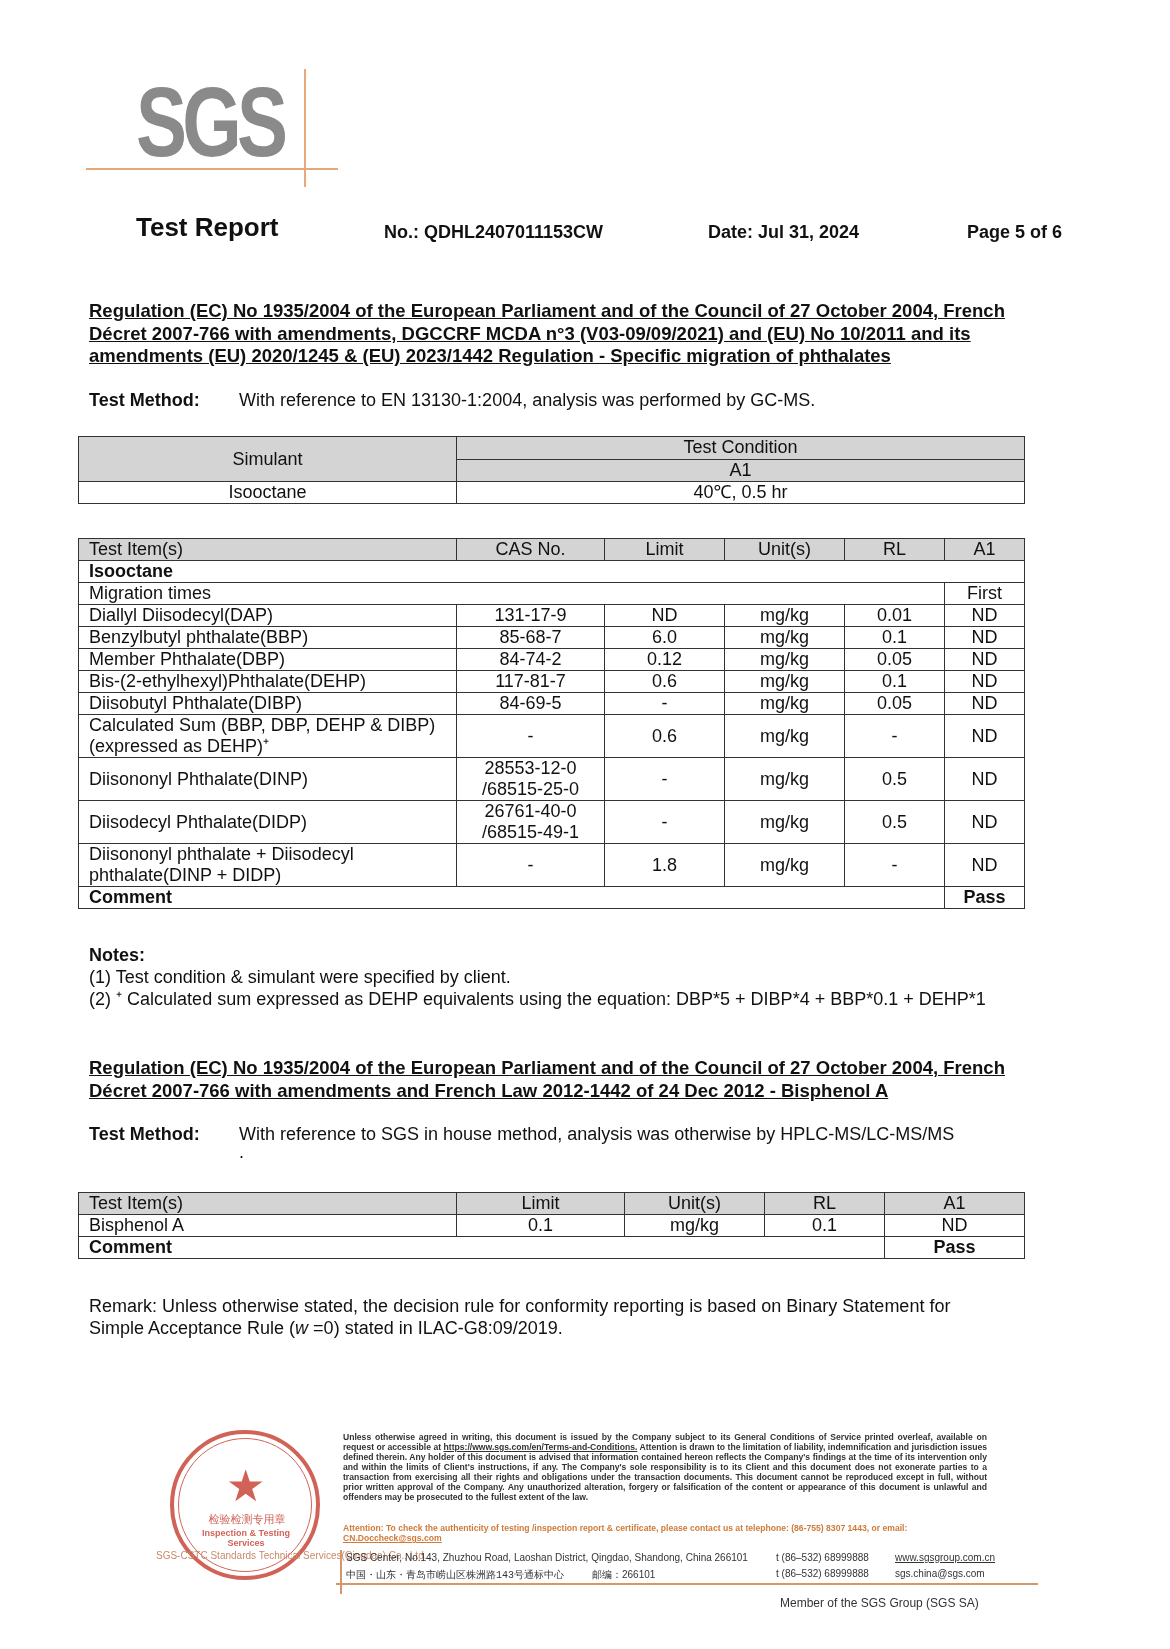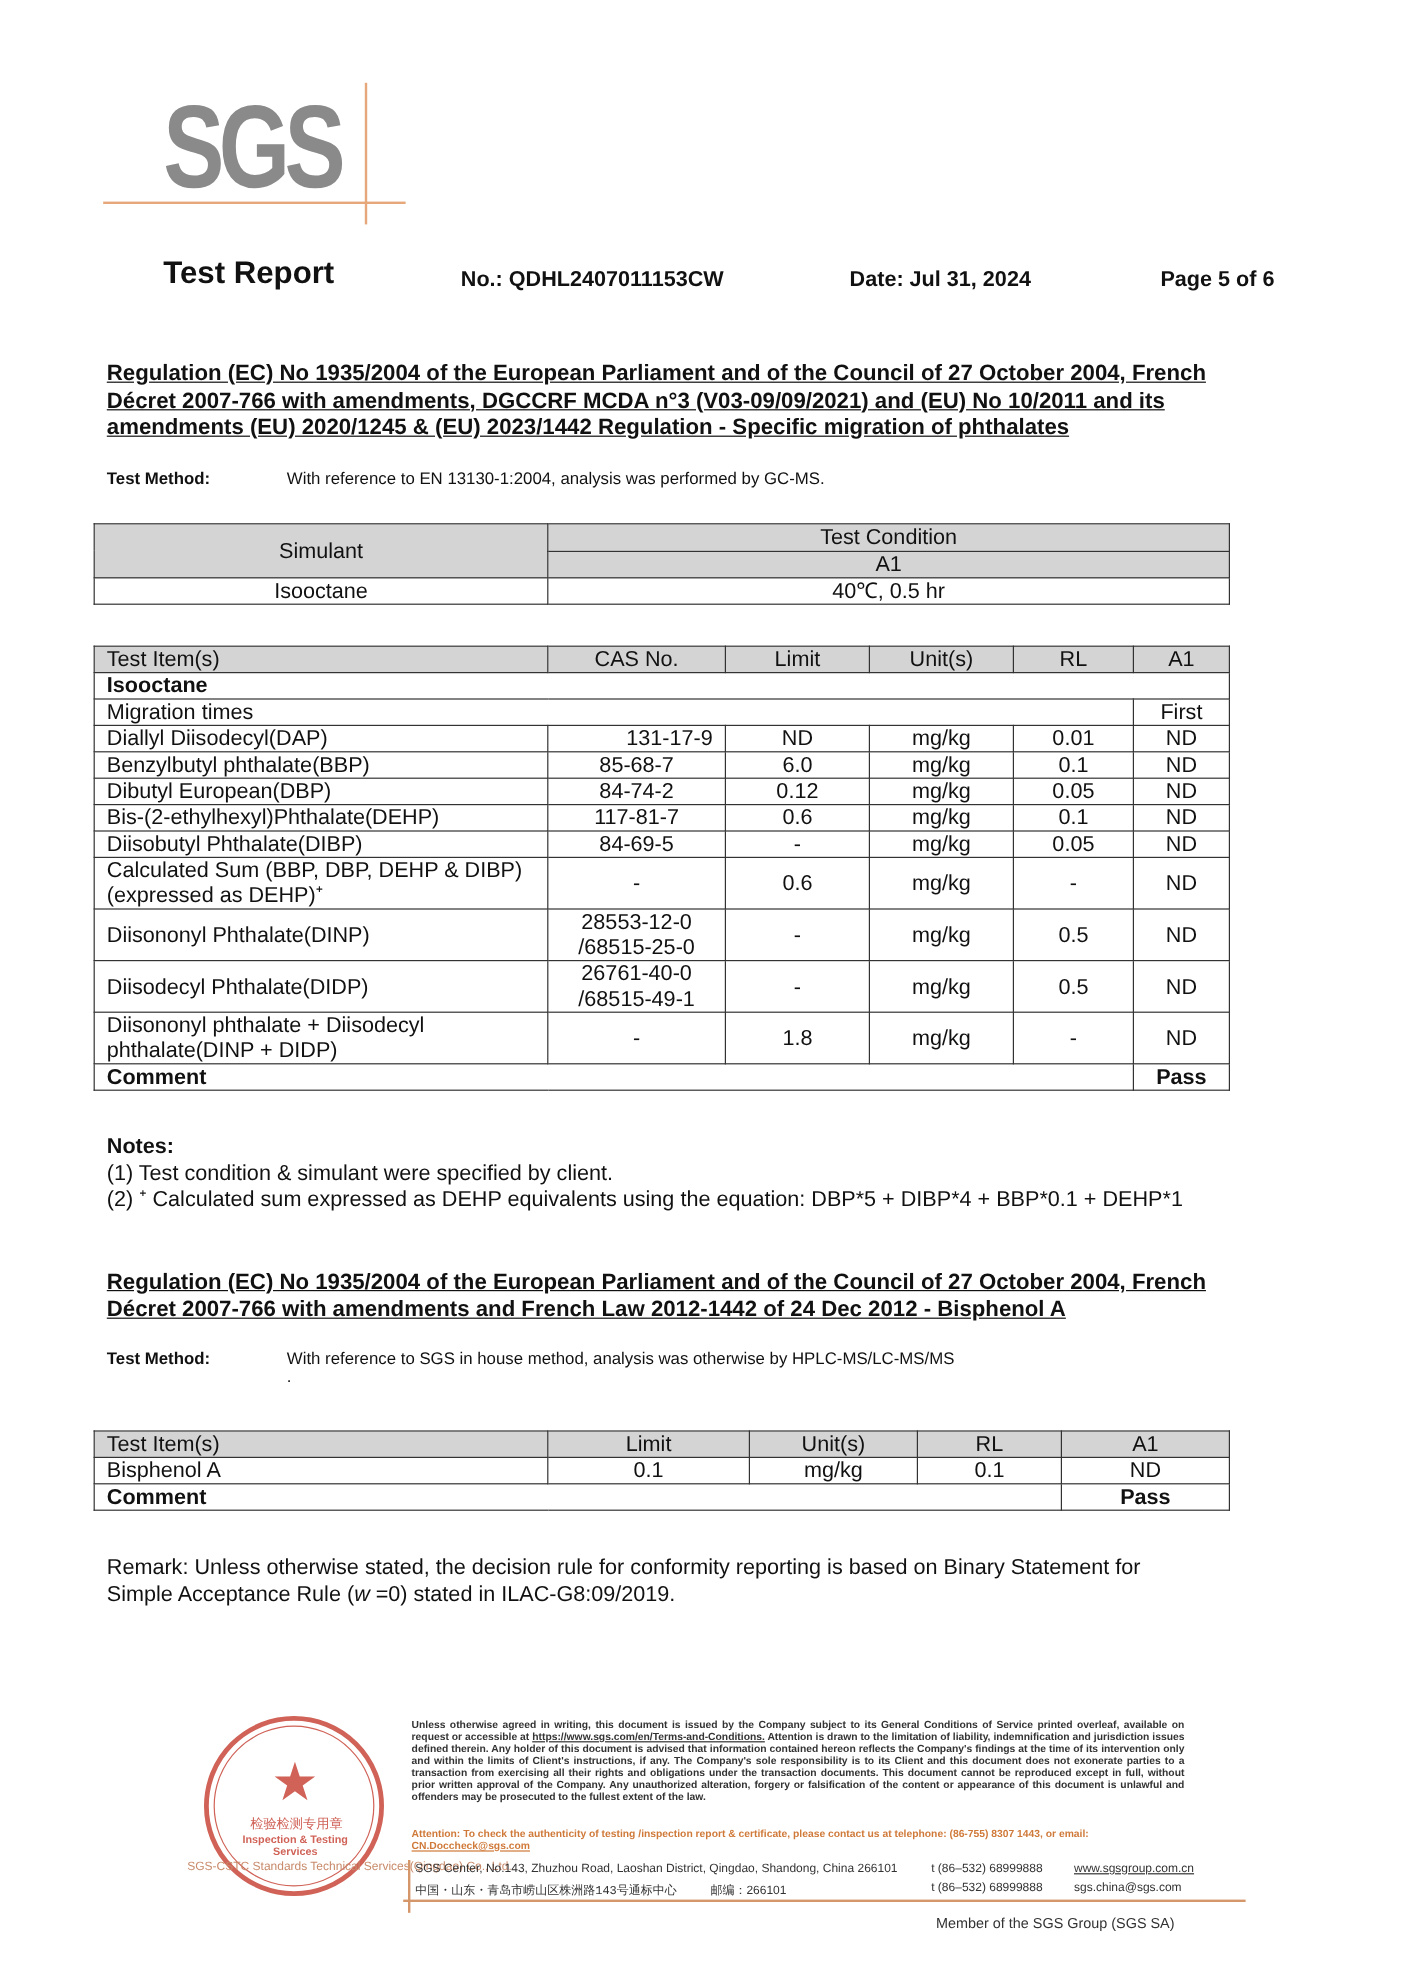--- a/index.html
+++ b/index.html
@@ -11,21 +11,21 @@
   .logo-hline { position:absolute; left:0; top:104px; width:252px; height:2px; background:#e6a77a; }
   .logo-vline { position:absolute; left:218px; top:5px; width:2px; height:118px; background:#e6a77a; }
   
   .hdr { top:214px; font-weight:bold; }
   .hdr-title { left:136px; font-size:26px; top:212px; }
   .hdr-no { left:384px; font-size:18px; top:222px; }
   .hdr-date { left:708px; font-size:18px; top:222px; }
   .hdr-page { left:967px; font-size:18px; top:222px; }
   
   .reg { left:89px; width:980px; font-weight:bold; font-size:18.5px; line-height:22.5px; text-decoration:underline; }
-  .method { left:89px; font-size:14px; }
+  .method { left:89px; font-size:18px; }
   .method .lbl { font-weight:bold; display:inline-block; width:150px; }
   table { border-collapse:collapse; position:absolute; font-size:18px; }
   td { border:1.5px solid #333; padding:0 10px; height:21px; line-height:21px; }
   .gray td, td.gray { background:#d4d4d4; }
   .c { text-align:center; }
   .b { font-weight:bold; }
   .notes { left:89px; font-size:18px; line-height:22px; width:920px; }
   .remark { left:89px; font-size:18px; line-height:22px; width:960px; }
   
   .seal { left:170px; top:1430px; width:150px; height:150px; border:4px solid #c8473a; border-radius:50%; box-sizing:border-box; opacity:0.85; }
@@ -108,36 +108,36 @@
     <td class="b" colspan="6">Isooctane</td>
   </tr>
   <tr>
     <td colspan="5">Migration times</td>
     <td class="c">First</td>
   </tr>
   </tbody>
     <tbody id="phthalate-rows">
       <tr>
         <td>Diallyl Diisodecyl(DAP)</td>
-        <td class="c" style="white-space: normal; text-align: right;">131-17-9</td>
+        <td class="c" style="white-space: normal;">131-17-9</td>
         <td class="c">ND</td>
         <td class="c">mg/kg</td>
         <td class="c">0.01</td>
         <td class="c">ND</td>
       </tr>
       <tr>
         <td>Benzylbutyl phthalate(BBP)</td>
         <td class="c" style="white-space: normal;">85-68-7</td>
         <td class="c">6.0</td>
         <td class="c">mg/kg</td>
         <td class="c">0.1</td>
         <td class="c">ND</td>
       </tr>
       <tr>
-        <td>Dibutyl European(DBP)</td>
+        <td>Member Phthalate(DBP)</td>
         <td class="c" style="white-space: normal;">84-74-2</td>
         <td class="c">0.12</td>
         <td class="c">mg/kg</td>
         <td class="c">0.05</td>
         <td class="c">ND</td>
       </tr>
       <tr>
         <td>Bis-(2-ethylhexyl)Phthalate(DEHP)</td>
         <td class="c" style="white-space: normal;">117-81-7</td>
         <td class="c">0.6</td>

